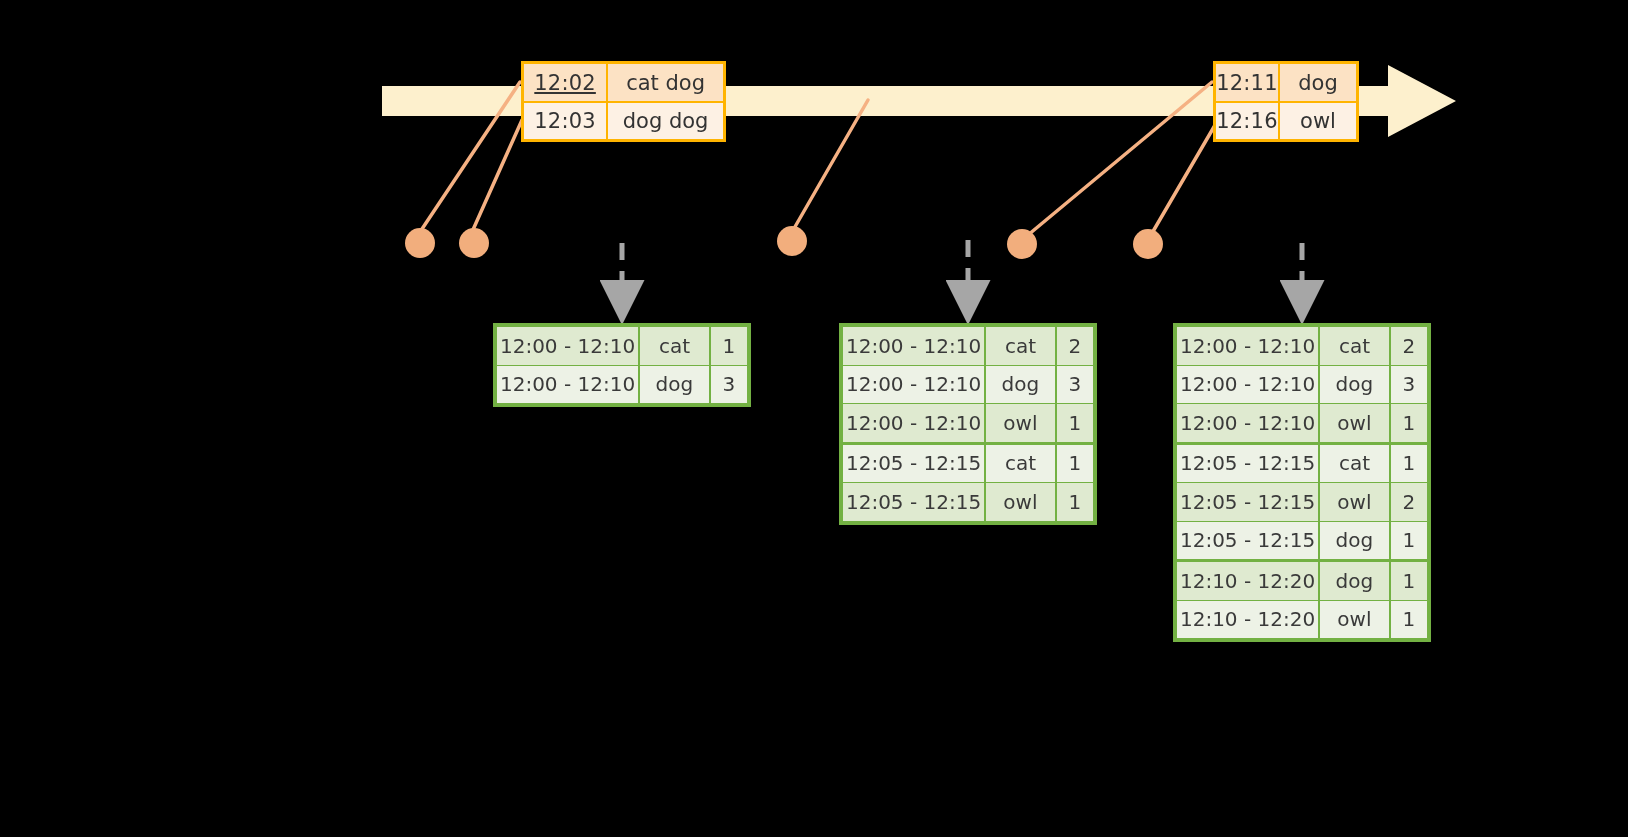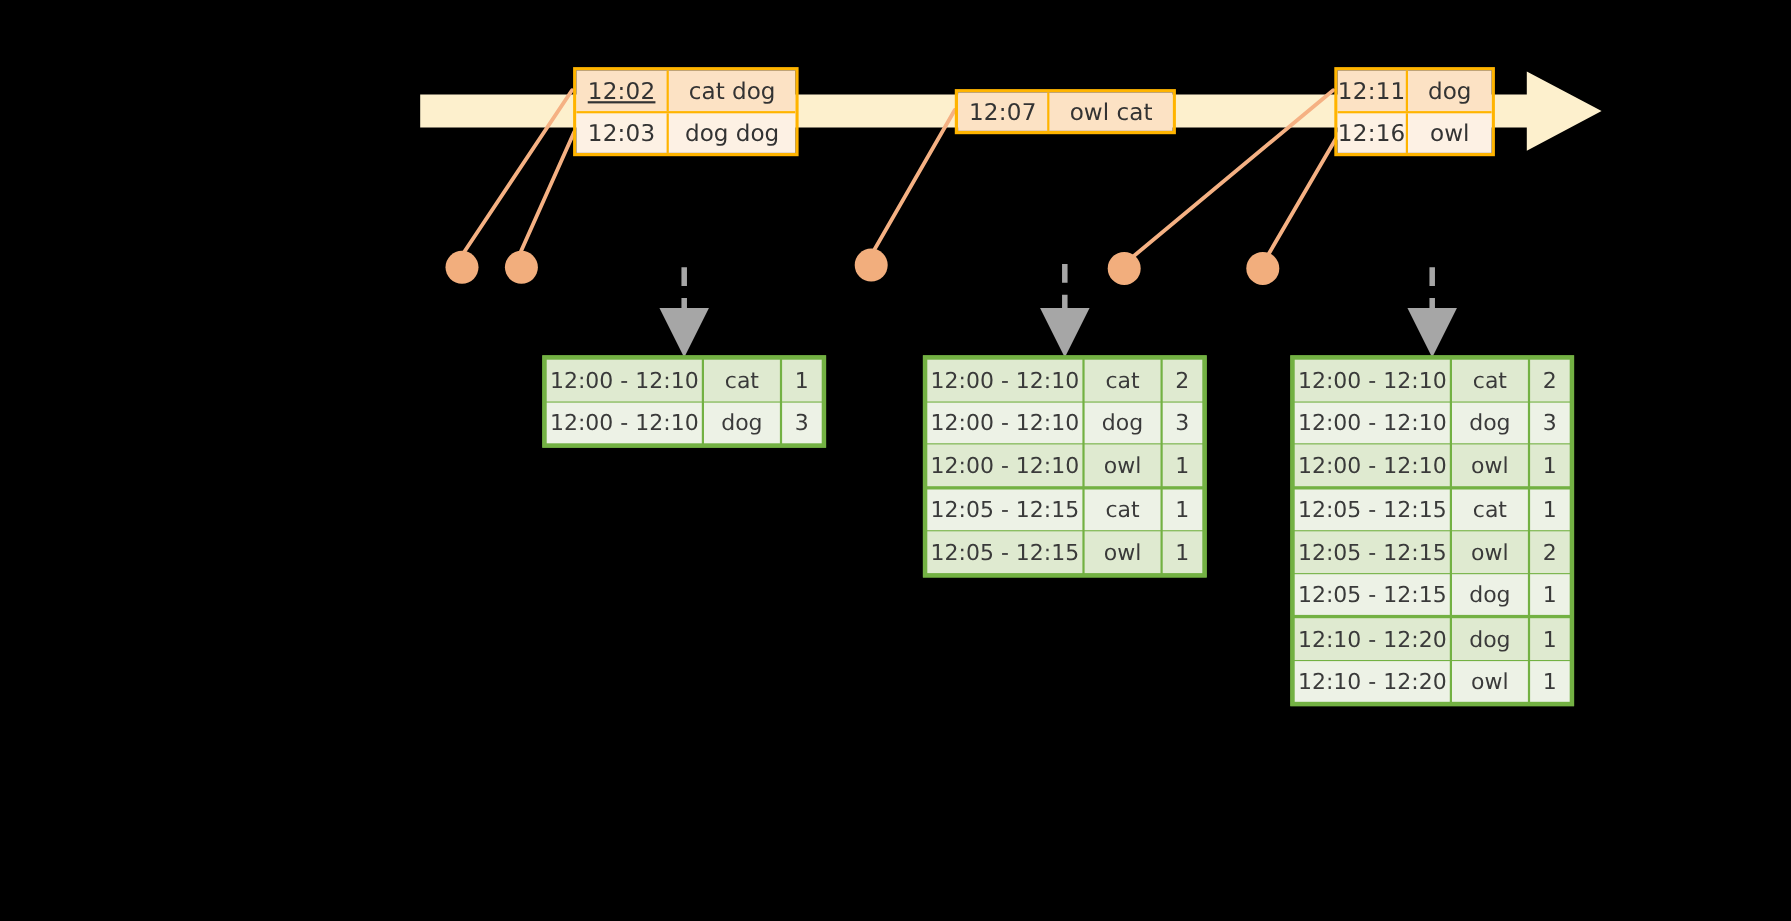--- a/index.html
+++ b/index.html
@@ -142,26 +142,20 @@
     <div class="event-row shade-a">
       <div class="event-time c1" style="width:85px;text-decoration:underline;">12:02</div>
       <div class="event-words" style="width:116px;">cat dog</div>
     </div>
     <div class="event-row shade-b">
       <div class="event-time" style="width:85px;">12:03</div>
       <div class="event-words" style="width:116px;">dog dog</div>
     </div>
   </div>
 
-  <div class="event-box" style="left:868px; top:81px; width:201px; height:41px;">
-    <div class="event-row shade-a">
-      <div class="event-time" style="width:84px;">12:07</div>
-      <div class="event-words" style="width:113px;">owl cat</div>
-    </div>
-  </div>
 
   <div class="event-box" style="left:1213px; top:61px; width:146px; height:81px;">
     <div class="event-row shade-a">
       <div class="event-time" style="width:81px;">12:11</div>
       <div class="event-words" style="width:97px;">dog</div>
     </div>
     <div class="event-row shade-b">
       <div class="event-time" style="width:81px;">12:16</div>
       <div class="event-words" style="width:97px;">owl</div>
     </div>

